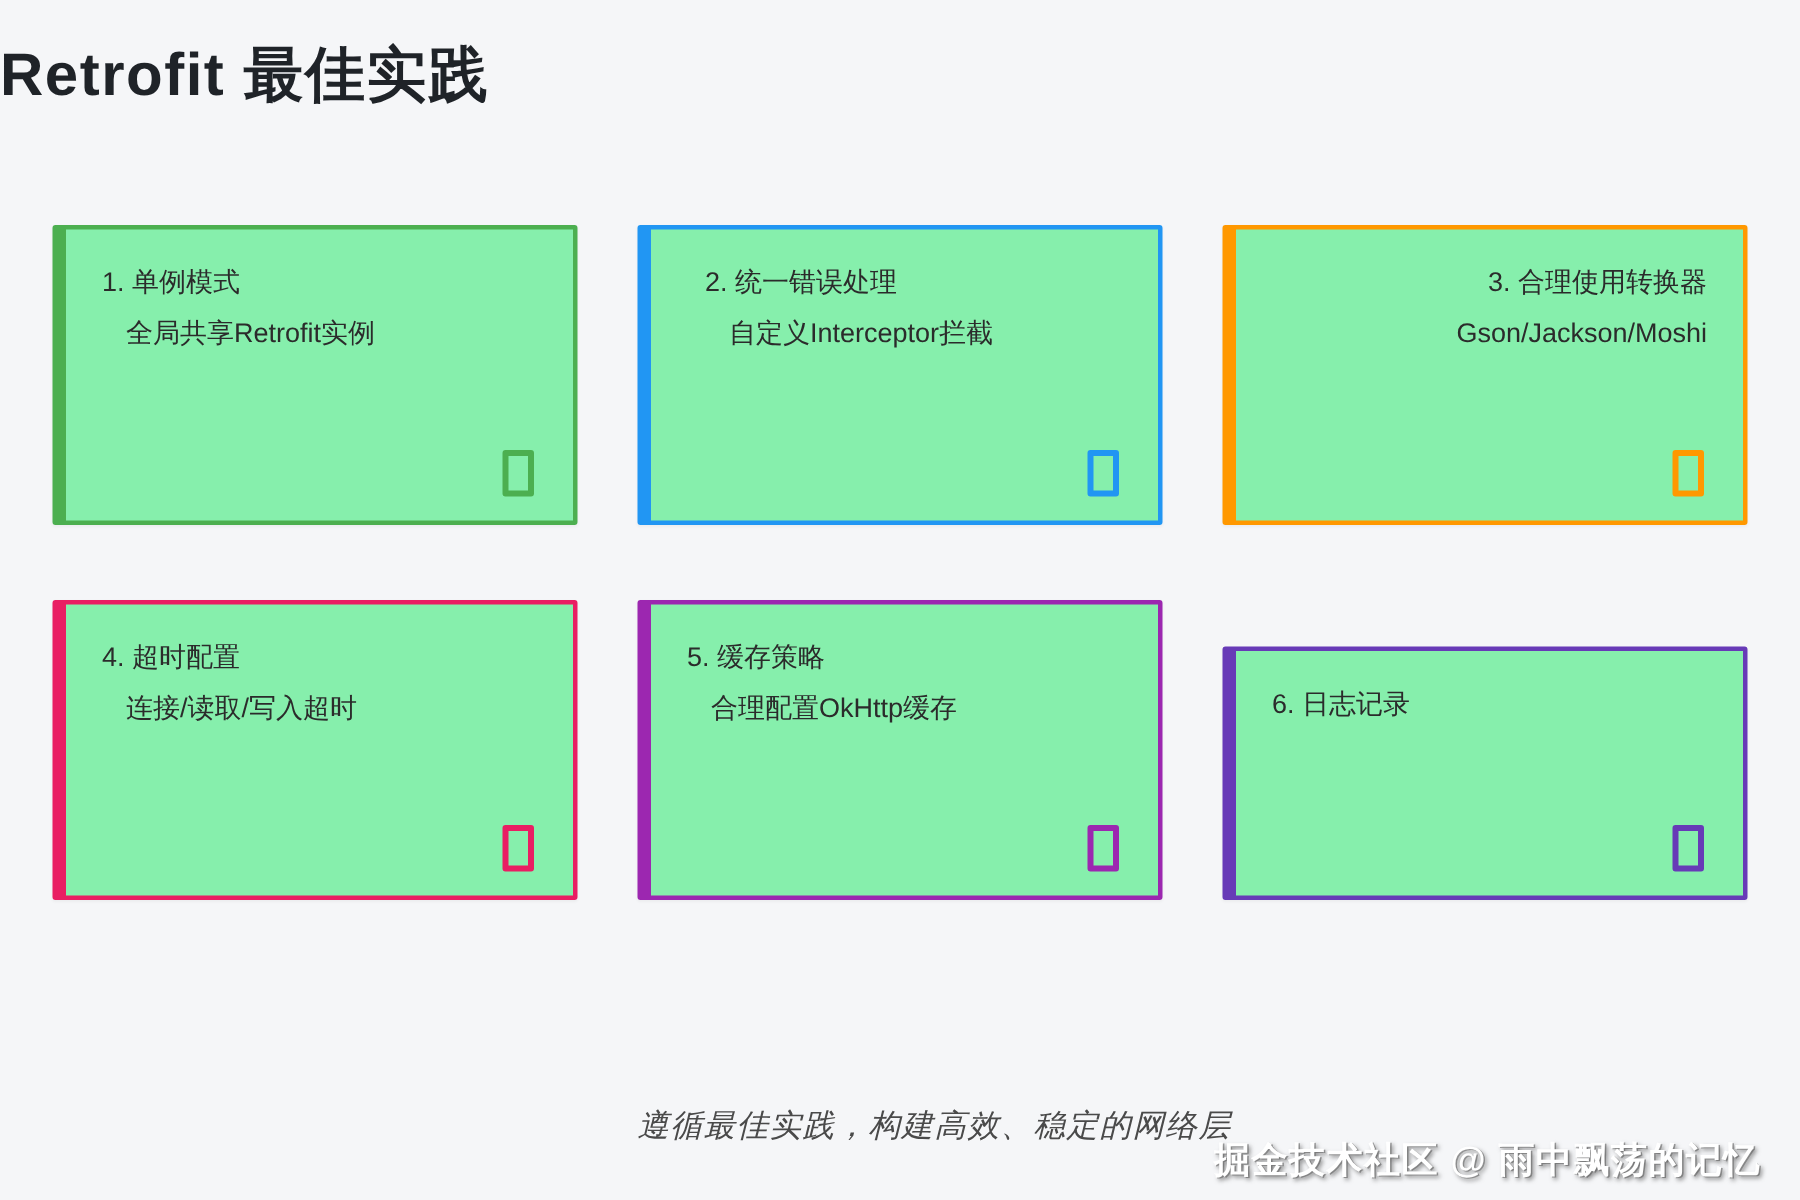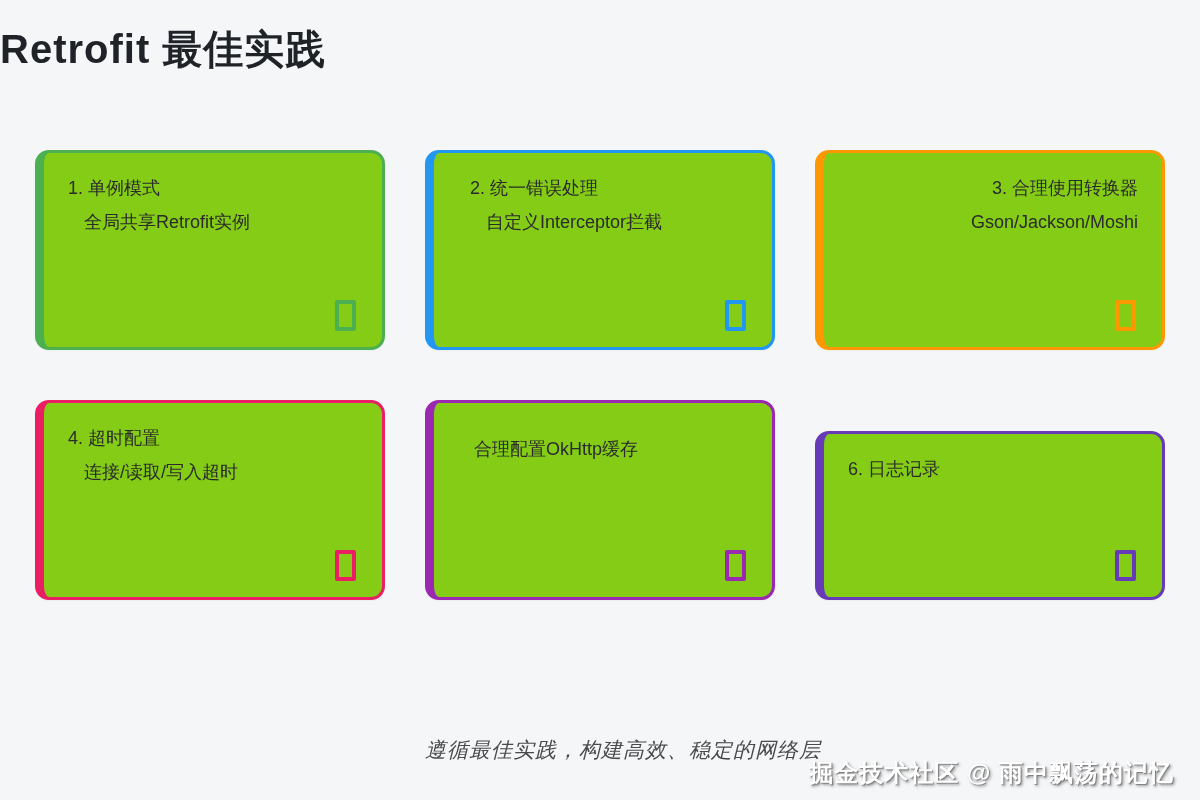--- a/index.html
+++ b/index.html
@@ -25,24 +25,24 @@
     top: 150px;
     display: grid;
     grid-template-columns: repeat(3, 350px);
     grid-template-rows: repeat(2, 200px);
     column-gap: 40px;
     row-gap: 50px;
   }
 
   .card {
     position: relative;
-    background: #84cc16;
+    background: #86efac;
     border: 3px solid #999;      
     border-left-width: 9px;
-    border-radius: 14px;
+    border-radius: 2px;
     padding: 24px 24px 18px 24px;
     box-shadow: 0 1px 2px rgba(0,0,0,0.04);
   }
 
   .card-label {
     font-size: 18px;
     color: #2b2b2b;
     line-height: 1.25;
   }
 
@@ -115,20 +115,21 @@
     <span class="glyph-box" style="color: rgb(255, 152, 0);"></span>
   </div>
 
   <div class="card" style="border-color: rgb(233, 30, 99);">
     <div class="card-label">4. 超时配置</div>
     <div class="card-detail">连接/读取/写入超时</div>
     <span class="glyph-box" style="color: rgb(233, 30, 99);"></span>
   </div>
 
   <div class="card" style="border-color: rgb(156, 39, 176);">
+    <div class="card-label">5. 缓存策略</div>
     <div class="card-detail">合理配置OkHttp缓存</div>
     <span class="glyph-box" style="color: rgb(156, 39, 176);"></span>
   </div>
 
   <div class="card" style="border-color: rgb(103, 58, 183); margin-top: 31px;">
     <div class="card-label">6. 日志记录</div>
     <span class="glyph-box" style="color: rgb(103, 58, 183);"></span>
   </div>
 
 </div>

